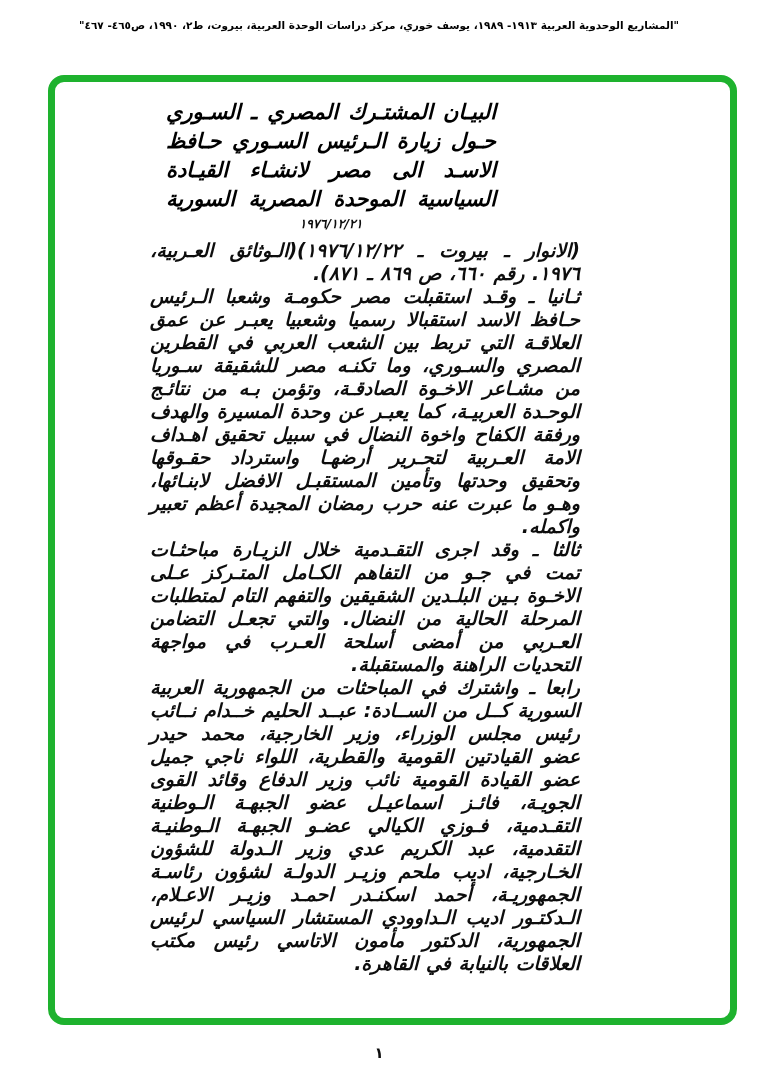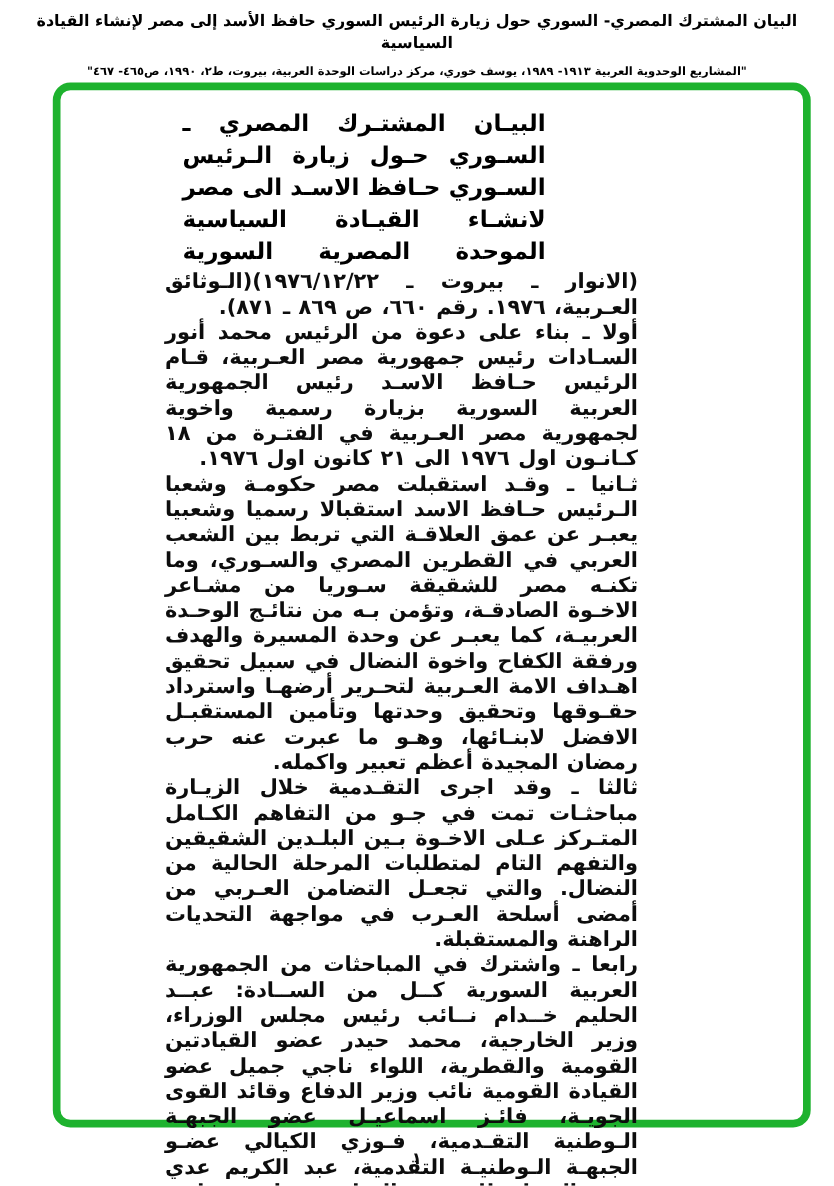--- a/index.html
+++ b/index.html
@@ -35,20 +35,21 @@
   .frame {
     position: absolute;
     left: 48px;
     top: 75px;
     width: 689px;
     height: 950px;
     box-sizing: border-box;
     border: 7px solid #1eb22e;
     border-radius: 16px;
     background: #ffffff;
+    font-style: italic;
   }
   .content {
     direction: rtl;
     margin: 16px 150px 0 95px;  
     text-align: justify;
     font-weight: bold;
   }
   .title {
     font-size: 21px;
     line-height: 29px;
@@ -80,33 +81,32 @@
     font-size: 15px;
     font-weight: bold;
   }
 </style>
 </head>
 <body>
 
 <div class="page">
 
   <div class="doc-header">
-    <div class="line1">البيان المشترك المصري- السوري حول زيارة الرئيس السوري حافظ الأسد إلى مصر لإنشاء القيادة السياسية</div>
     <div class="line2">"المشاريع الوحدوية العربية ١٩١٣- ١٩٨٩، يوسف خوري، مركز دراسات الوحدة العربية، بيروت، ط٢، ١٩٩٠، ص٤٦٥- ٤٦٧"</div>
   </div>
 
   <div class="frame" style="border-color: rgb(30, 178, 46);">
     <div class="content">
 
       <div class="title">البيـان المشتـرك المصري ـ السـوري حـول زيارة الـرئيس السـوري حـافظ الاسـد الى مصر لانشـاء القيـادة السياسية الموحدة المصرية السورية</div>
 
+      <div class="date-line">١٩٧٦/١٢/٢١</div>
 
       <p class="body-par">(الانوار ـ بيروت ـ ١٩٧٦/١٢/٢٢)(الـوثائق العـربية، ١٩٧٦. رقم ٦٦٠، ص ٨٦٩ ـ ٨٧١).</p>
 
-      <p class="body-par">أولا ـ بناء على دعوة من الرئيس محمد أنور السـادات رئيس جمهورية مصر العـربية، قـام الرئيس حـافظ الاسـد رئيس الجمهورية العربية السورية بزيارة رسمية واخوية لجمهورية مصر العـربية في الفتـرة من ١٨ كـانـون اول ١٩٧٦ الى ٢١ كانون اول ١٩٧٦.</p>
 
       <p class="body-par">ثـانيا ـ وقـد استقبلت مصر حكومـة وشعبا الـرئيس حـافظ الاسد استقبالا رسميا وشعبيا يعبـر عن عمق العلاقـة التي تربط بين الشعب العربي في القطرين المصري والسـوري، وما تكنـه مصر للشقيقة سـوريا من مشـاعر الاخـوة الصادقـة، وتؤمن بـه من نتائـج الوحـدة العربيـة، كما يعبـر عن وحدة المسيرة والهدف ورفقة الكفاح واخوة النضال في سبيل تحقيق اهـداف الامة العـربية لتحـرير أرضهـا واسترداد حقـوقها وتحقيق وحدتها وتأمين المستقبـل الافضل لابنـائها، وهـو ما عبرت عنه حرب رمضان المجيدة أعظم تعبير واكمله.</p>
 
       <p class="body-par">ثالثا ـ وقد اجرى التقـدمية خلال الزيـارة مباحثـات تمت في جـو من التفاهم الكـامل المتـركز عـلى الاخـوة بـين البلـدين الشقيقين والتفهم التام لمتطلبات المرحلة الحالية من النضال. والتي تجعـل التضامن العـربي من أمضى أسلحة العـرب في مواجهة التحديات الراهنة والمستقبلة.</p>
 
       <p class="body-par">رابعا ـ واشترك في المباحثات من الجمهورية العربية السورية كــل من الســادة: عبــد الحليم خــدام نــائب رئيس مجلس الوزراء، وزير الخارجية، محمد حيدر عضو القيادتين القومية والقطرية، اللواء ناجي جميل عضو القيادة القومية نائب وزير الدفاع وقائد القوى الجويـة، فائـز اسماعيـل عضو الجبهـة الـوطنية التقـدمية، فـوزي الكيالي عضـو الجبهـة الـوطنيـة التقدمية، عبد الكريم عدي وزير الـدولة للشؤون الخـارجية، اديب ملحم وزيـر الدولـة لشؤون رئاسـة الجمهوريـة، أحمد اسكنـدر احمـد وزيـر الاعـلام، الـدكتـور اديب الـداوودي المستشار السياسي لرئيس الجمهورية، الدكتور مأمون الاتاسي رئيس مكتب العلاقات بالنيابة في القاهرة.</p>
 
     </div>
   </div>
 

